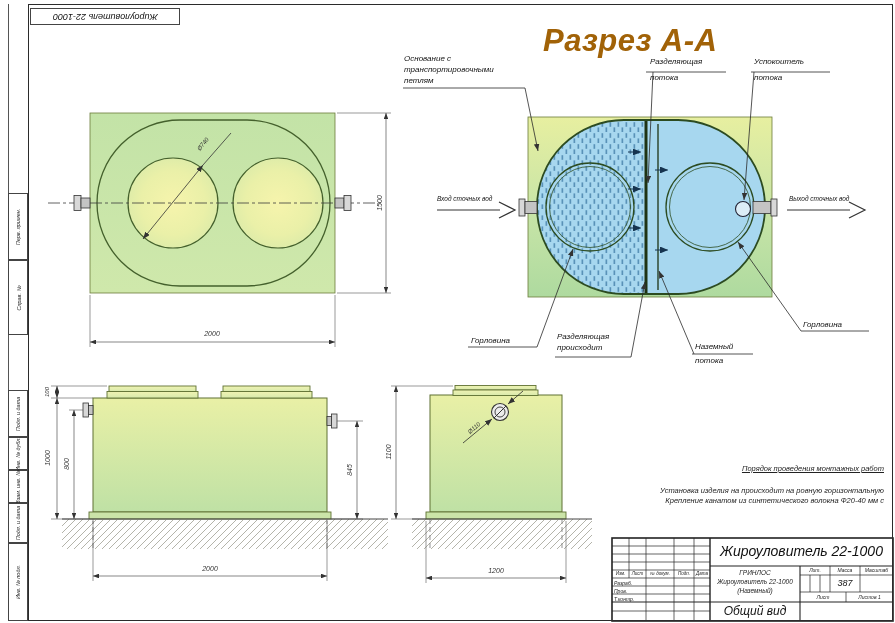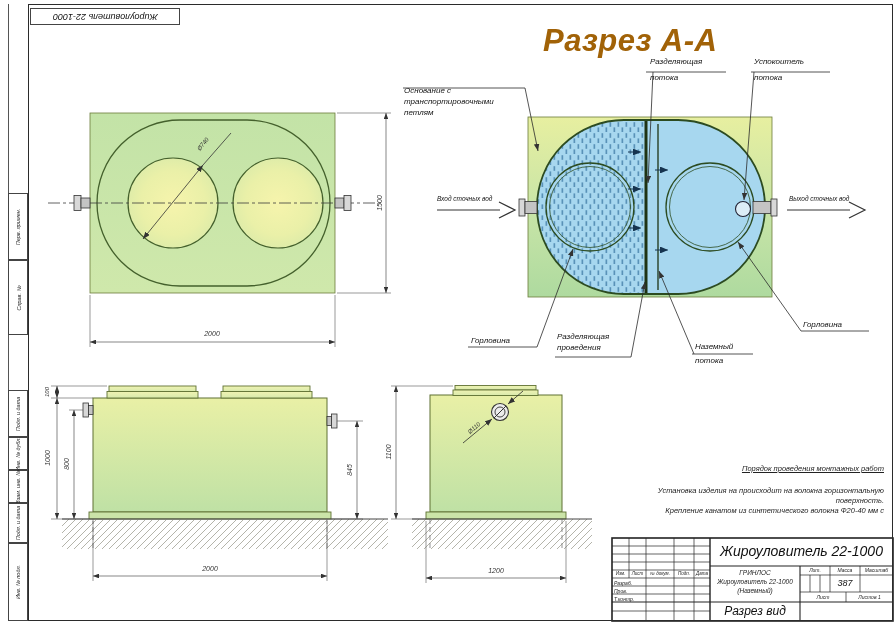--- a/index.html
+++ b/index.html
@@ -274,39 +274,39 @@
     </div>
   <div class="mstrip" style="top:503px;height:40px;">
       <span>Подп. и дата</span>
     </div>
   <div class="mstrip" style="top:543px;height:78px;">
       <span>Инв. № подл.</span>
     </div>
 
   <div class="sec-title">Разрез А-А</div>
 
-  <div class="lbl" style="left:404px;top:53px;margin-top:32px;">
+  <div class="lbl" style="left:404px;top:53px;">
     <div>Основание с</div>
     <div>транспортировочными</div>
     <div>петлям</div>
   </div>
   <div class="lbl" style="left:650px;top:56px;">
     <div>Разделяющая</div>
     <div class="l2">потока</div>
   </div>
   <div class="lbl" style="left:754px;top:56px;">
     <div>Успокоитель</div>
     <div class="l2">потока</div>
   </div>
   <div class="lbl sm" style="left:437px;top:195px;">Вход сточных вод</div>
   <div class="lbl sm" style="left:789px;top:195px;">Выход сточных вод</div>
   <div class="lbl" style="left:471px;top:335px;">Горловина</div>
   <div class="lbl" style="left:557px;top:331px;">
     <div>Разделяющая</div>
-    <div>проведения</div>
+    <div>происходит</div>
   </div>
   <div class="lbl" style="left:695px;top:341px;">
     <div>Наземный</div>
     <div class="l2b">потока</div>
   </div>
   <div class="lbl" style="left:803px;top:319px;">Горловина</div>
 
   <div class="dim ctr" style="left:172px;top:330px;width:80px;">2000</div>
   <div class="dim rot" style="left:379px;top:203px;">1500</div>
   <div class="dim dim6" style="left:203px;top:144px;transform:translate(-50%,-50%) rotate(-51deg);">Ø740</div>
@@ -316,32 +316,31 @@
   <div class="dim rot" style="left:66px;top:464px;">800</div>
   <div class="dim rot" style="left:349px;top:470px;">845</div>
   <div class="dim ctr" style="left:170px;top:565px;width:80px;">2000</div>
 
   <div class="dim rot" style="left:388px;top:452px;">1100</div>
   <div class="dim ctr" style="left:456px;top:567px;width:80px;">1200</div>
   <div class="dim dim6" style="left:474px;top:428px;transform:translate(-50%,-50%) rotate(-41deg);">Ø110</div>
 
   <div class="notes">
     <div class="nh">Порядок проведения монтажных работ</div>
-    <div>Установка изделия на происходит на волокна горизонтальную</div>
-    <div>поверхность.</div>
+    <div>Установка изделия на происходит на ровную горизонтальную</div>
     <div>Крепление канатом из синтетического волокна Ф20-40 мм с</div>
   </div>
 
   <div class="tb-doc">Жироуловитель 22-1000</div>
   <div class="tb-org">
     <div>ГРИНЛОС</div>
     <div>Жироуловитель 22-1000</div>
     <div>(Наземный)</div>
   </div>
-  <div class="tb-view">Разрез вид</div>
+  <div class="tb-view">Общий вид</div>
   <div class="tbt c" style="left:800px;top:567px;width:30px;">Лит.</div>
   <div class="tbt c" style="left:830px;top:567px;width:30px;">Масса</div>
   <div class="tbt c" style="left:860px;top:567px;width:33px;">Масштаб</div>
   <div class="tb-mass">387</div>
   <div class="tbt c" style="left:800px;top:594px;width:46px;">Лист</div>
   <div class="tbt c" style="left:846px;top:594px;width:47px;">Листов 1</div>
   <div class="tbt c" style="left:612px;top:571px;width:17px;font-size:4.5px;">Изм.</div>
   <div class="tbt c" style="left:629px;top:571px;width:17px;font-size:4.5px;">Лист</div>
   <div class="tbt c" style="left:646px;top:571px;width:28px;font-size:4.5px;">№ докум.</div>
   <div class="tbt c" style="left:674px;top:571px;width:20px;font-size:4.5px;">Подп.</div>

